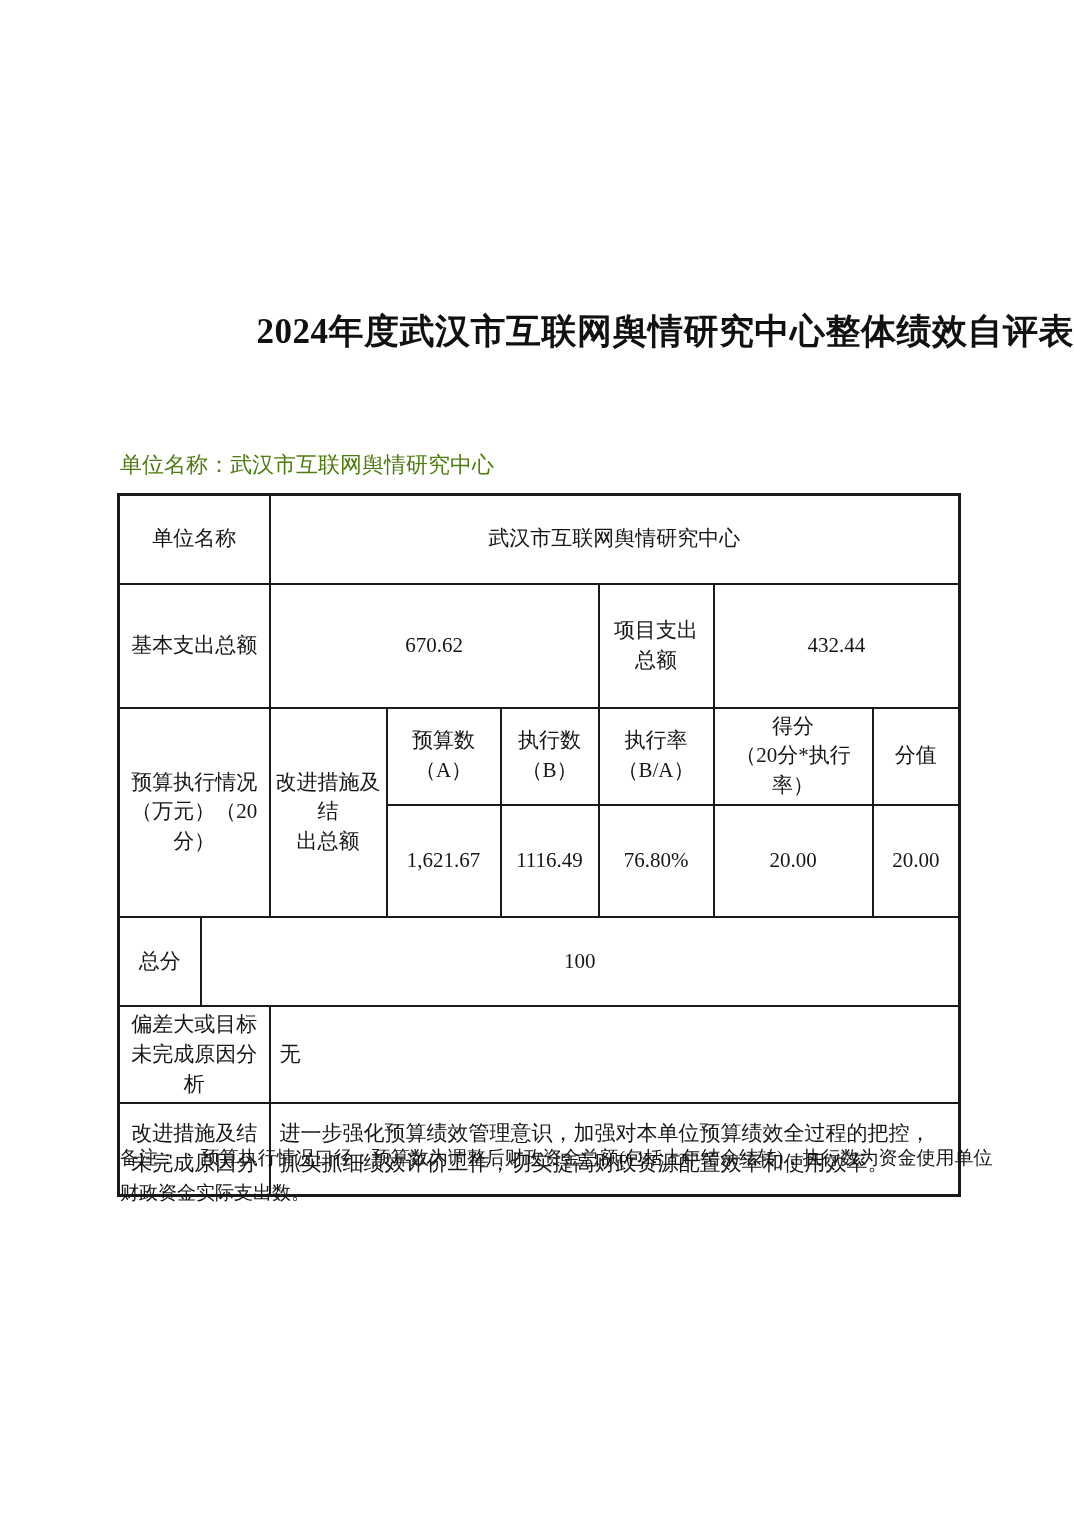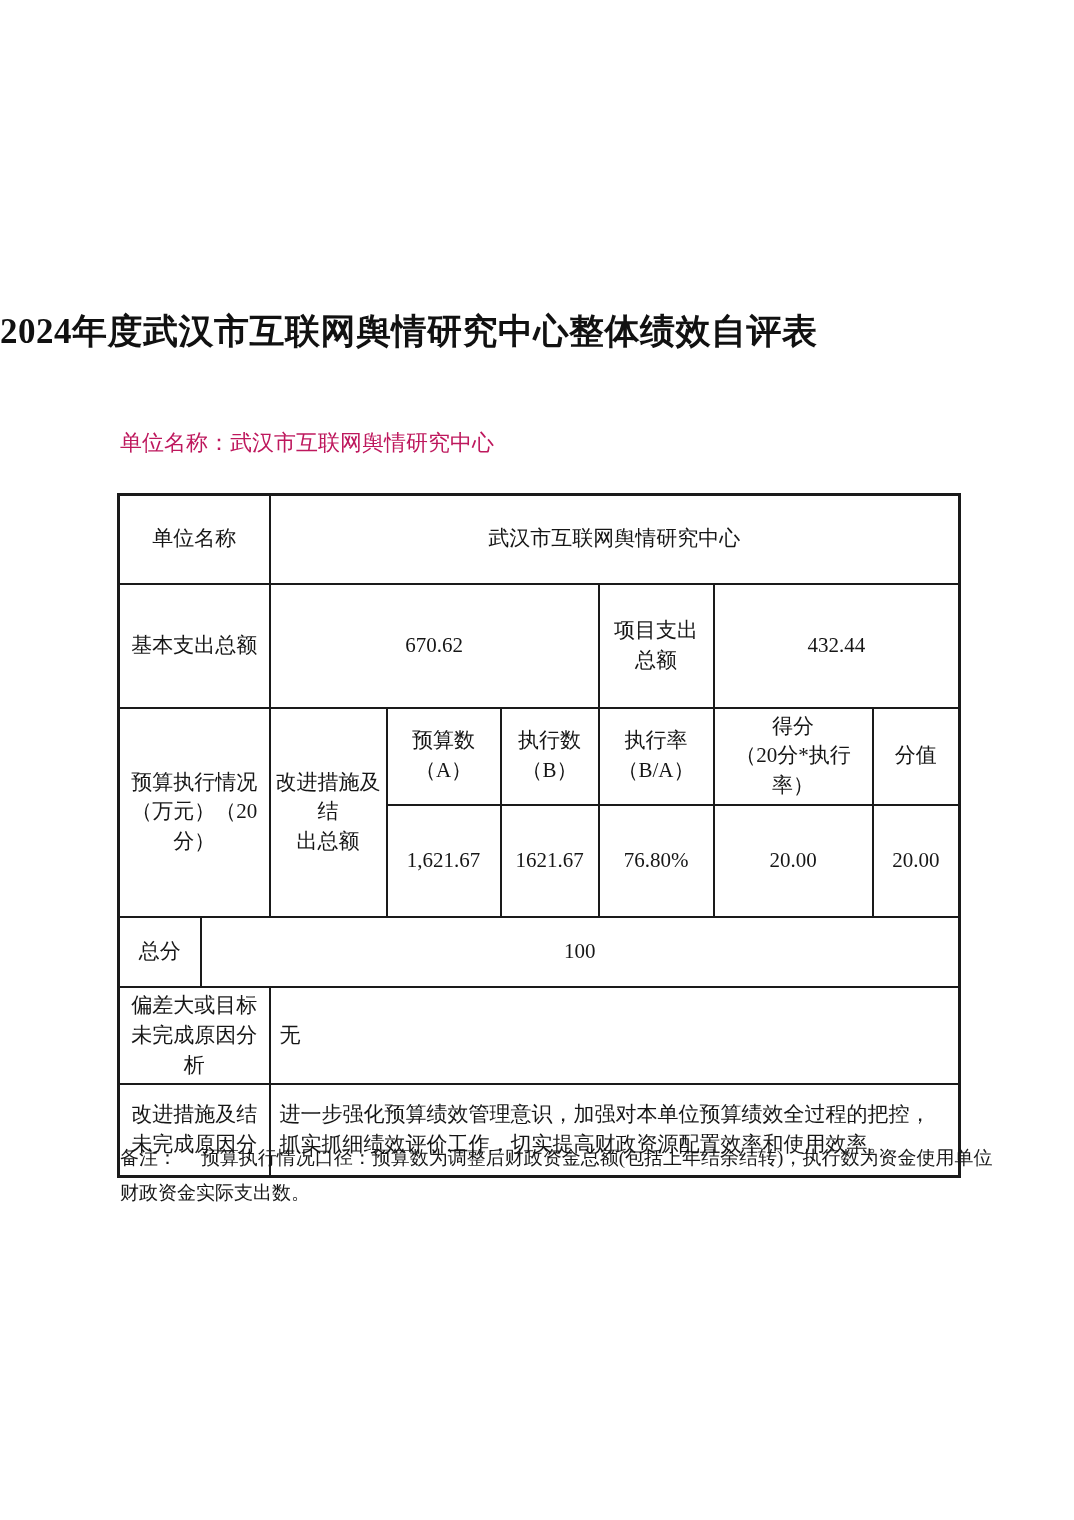--- a/index.html
+++ b/index.html
@@ -15,32 +15,32 @@
     color: #161616;
     font-family: "Liberation Serif", "DejaVu Serif", serif;
     overflow: hidden;
   }
   .doc-title {
     position: absolute;
     top: 308px;
     left: 0;
     width: 100%;
     margin: 0;
-    text-align: left;
+    text-align: right;
     font-size: 35px;
     font-weight: 700;
     letter-spacing: 0.5px;
     color: #111111;
   }
   .subtitle {
     position: absolute;
     left: 120px;
-    top: 428px;
+    top: 450px;
     font-size: 22px;
-    color: #be185d;
+    color: #4d7c0f;
     white-space: nowrap;
   }
   table.perf-table {
     position: absolute;
     left: 117px;
     top: 493px;
     width: 841px;
     border-collapse: collapse;
     table-layout: fixed;
     border: 3px solid #1a1a1a;
@@ -120,27 +120,27 @@
       <td>执行率
 （B/A）</td>
       <td>得分
 （20分*执行
 率）</td>
       <td>分值</td>
     </tr>
 
     <tr style="height:112px">
       <td>1,621.67</td>
-      <td>1621.67</td>
+      <td>1116.49</td>
       <td>76.80%</td>
       <td>20.00</td>
       <td>20.00</td>
     </tr>
 
-    <tr style="height:70px">
+    <tr style="height:89px">
       <td>总分</td>
       <td colspan="7">100</td>
     </tr>
 
     <tr style="height:86px">
       <td colspan="2">偏差大或目标
 未完成原因分
 析</td>
       <td colspan="6" class="align-left">无</td>
     </tr>

